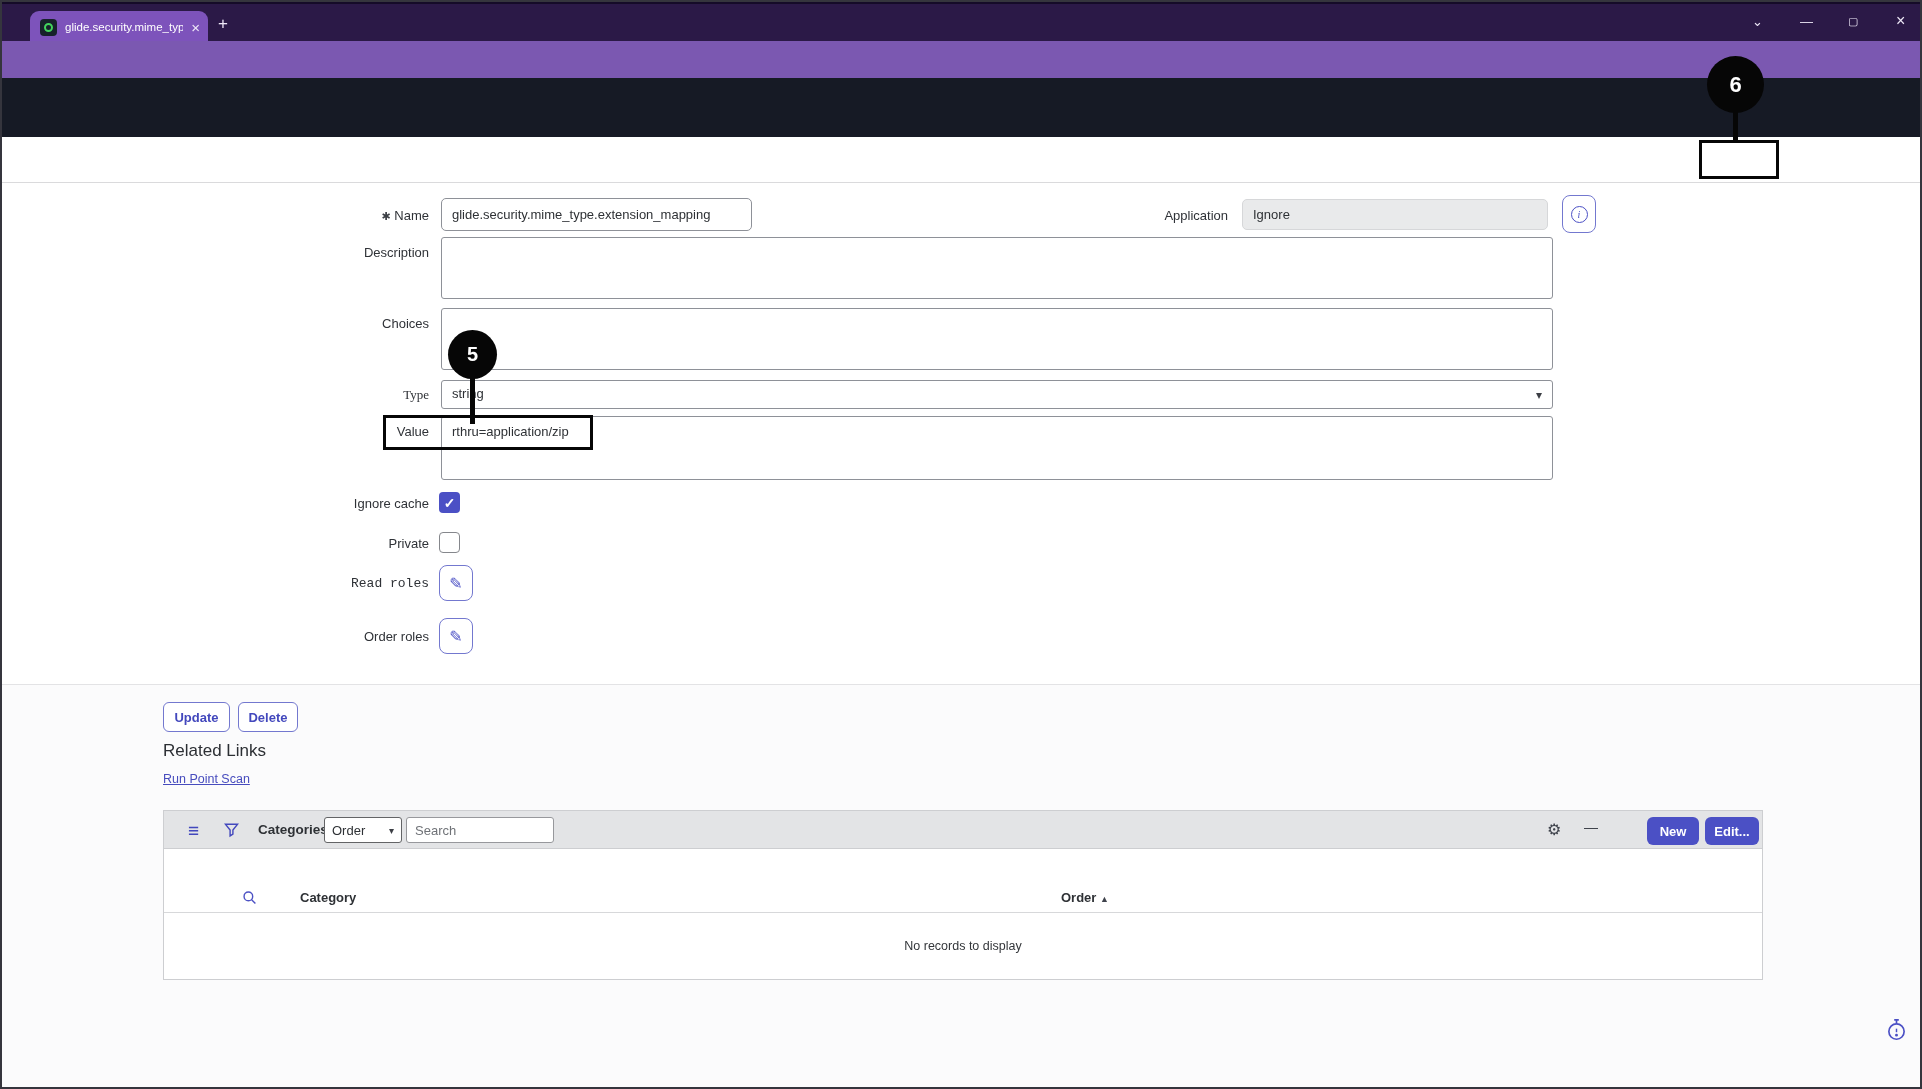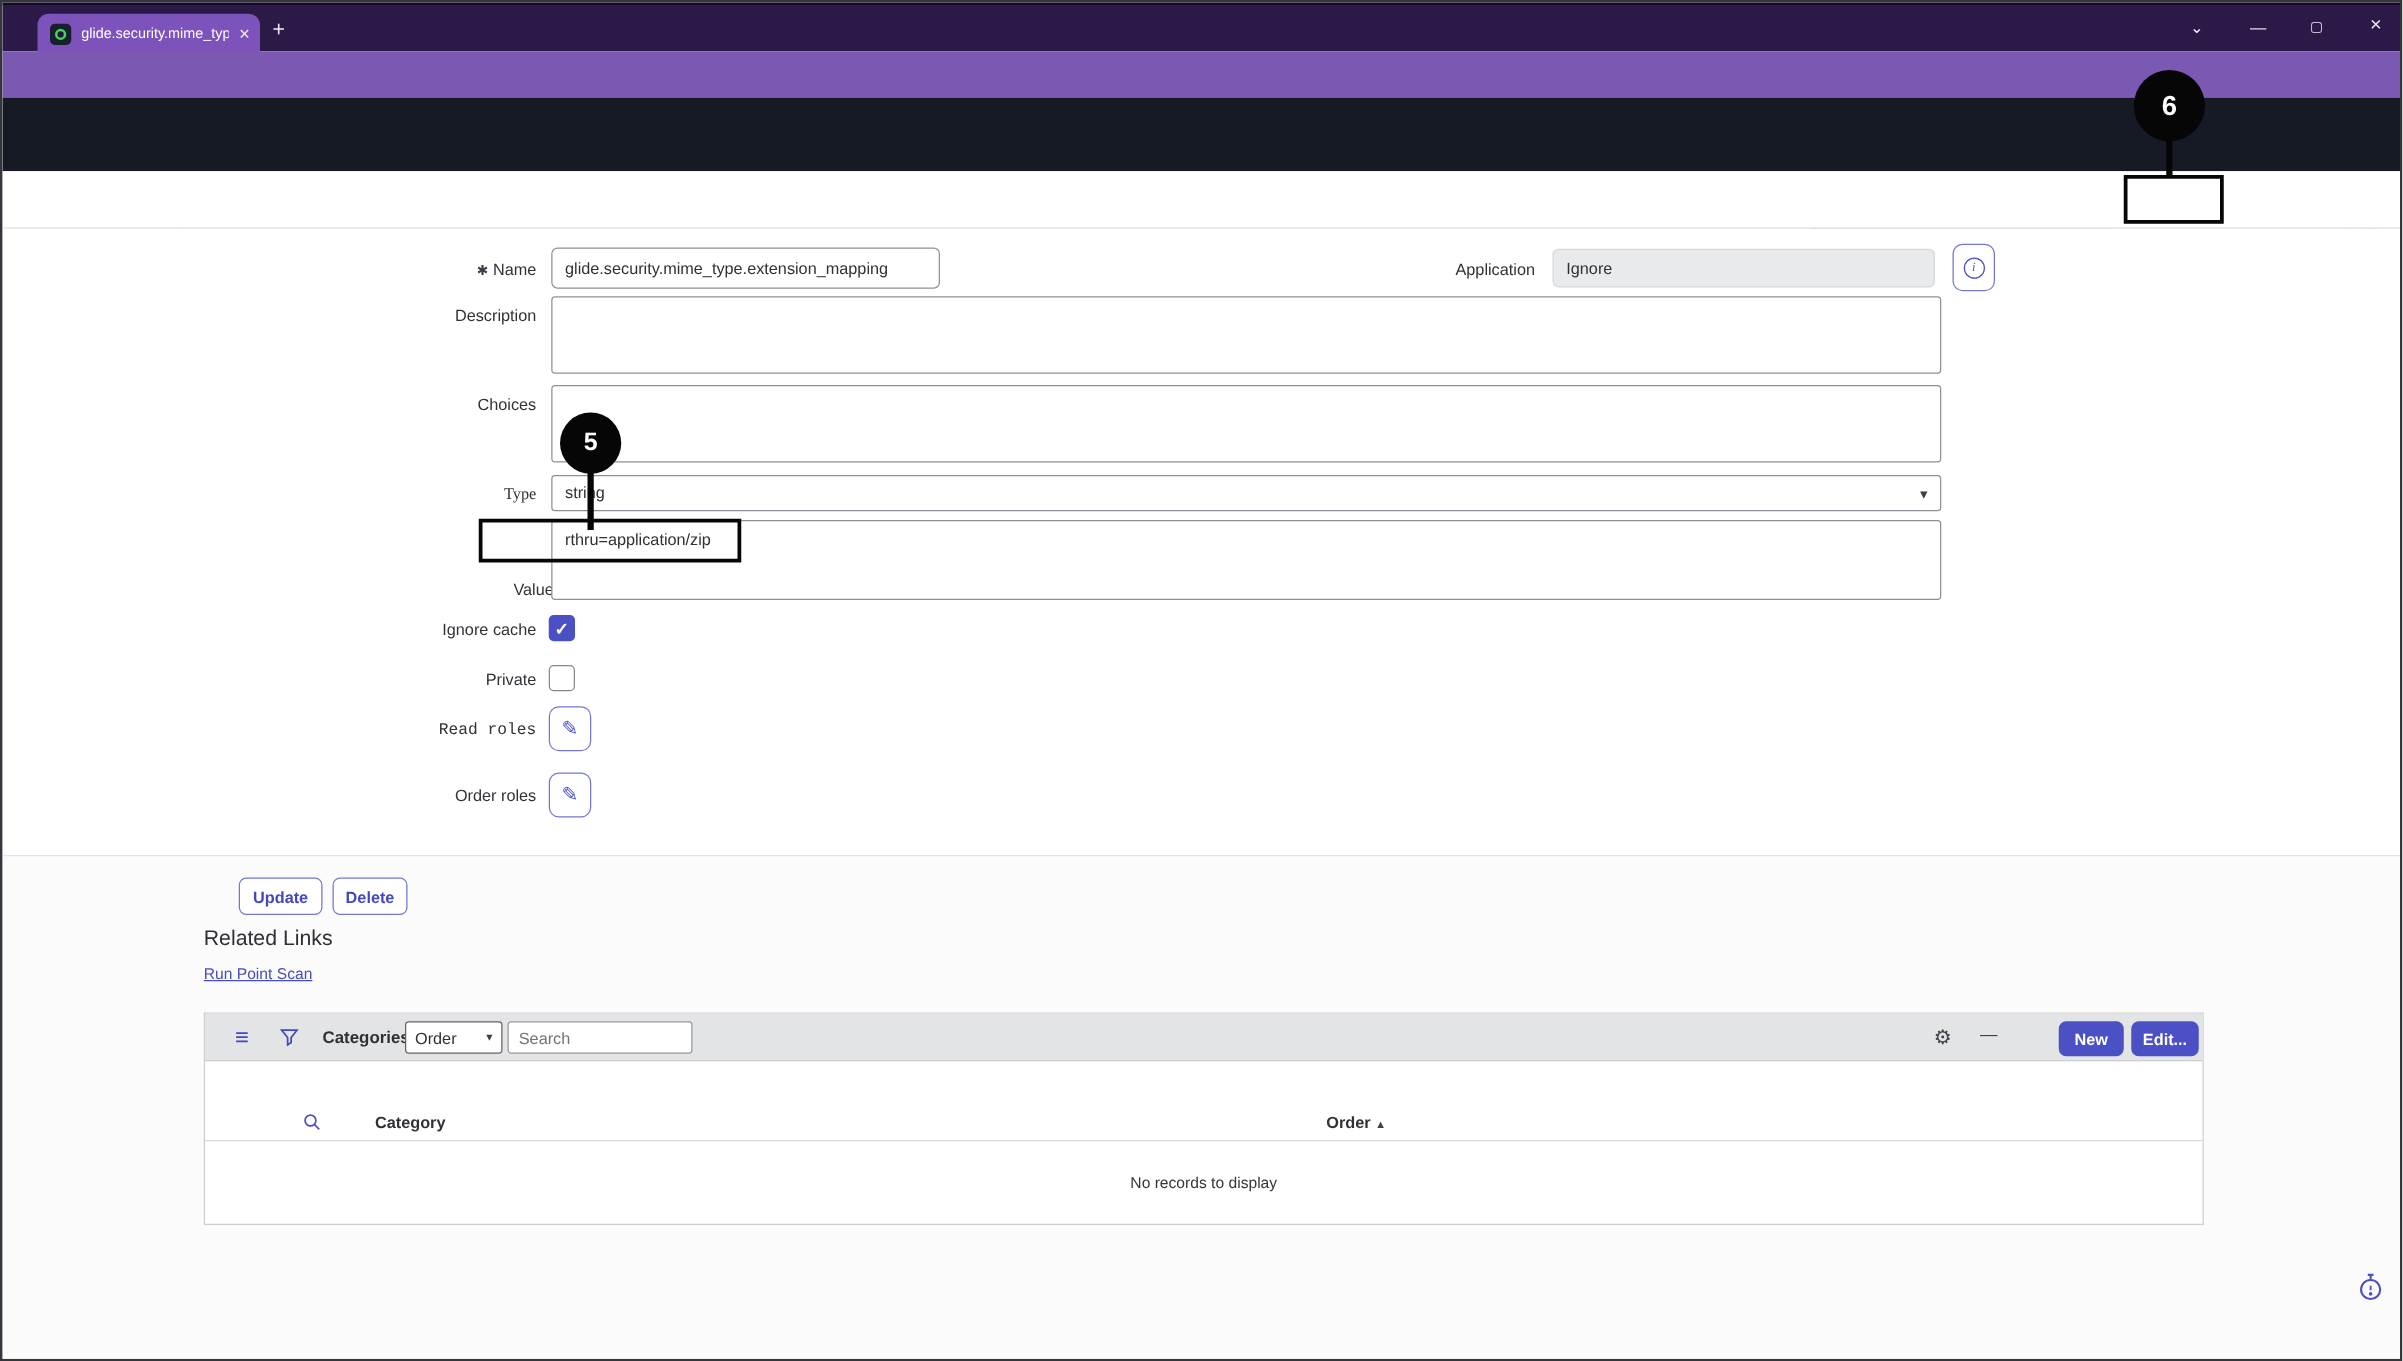--- a/index.html
+++ b/index.html
@@ -34,21 +34,21 @@
   .sndrop { left:1659px; top:95px; width:28px; height:31px; border:1px solid #474c58; border-left:none; border-radius:0 4px 4px 0; display:flex; align-items:center; justify-content:center; color:#e9ebf0; font-size:12px; background:#262b37; }
   .hicon { top:96px; width:22px; height:22px; display:flex; align-items:center; justify-content:center; }
   .helpcirc { width:18px; height:18px; border:1.3px solid #e9ebf0; border-radius:50%; color:#e9ebf0; font-size:11px; display:flex; align-items:center; justify-content:center; }
   .avatar { left:1872px; top:91px; width:30px; height:30px; border-radius:50%; background:radial-gradient(circle at 35% 30%, #e8c9a5, #a9754b 70%, #6e492b); position:absolute; }
   .avatar b { position:absolute; right:-1px; bottom:-1px; width:10px; height:10px; background:#3cb54a; border:2px solid #161a25; border-radius:50%; }
 
   
   .formheader { left:0; top:135px; width:100%; height:46px; background:#fff; border-bottom:1px solid #dadadc; }
   .backbtn { left:12px; top:141px; width:32px; height:32px; border:1.5px solid #7f83d4; border-radius:7px; color:#4b50c5; font-size:20px; display:flex; align-items:center; justify-content:center; padding-bottom:3px; background:#fff; }
   .fh-title { left:82px; top:139px; font-size:13.5px; font-weight:bold; color:#2b2e33; line-height:17px; }
-  .btn-outline { background:#fff; border:1px solid #7378cf; border-radius:6px; color:#4348bd; font-weight:bold; font-size:13.5px; display:flex; align-items:center; justify-content:center;margin-left:28px; }
+  .btn-outline { background:#fff; border:1px solid #7378cf; border-radius:6px; color:#4348bd; font-weight:bold; font-size:13.5px; display:flex; align-items:center; justify-content:center; }
   .btn-filled { background:#4b50c5; border-radius:6px; color:#fff; font-weight:bold; font-size:13px; display:flex; align-items:center; justify-content:center; }
 
   
   .lbl { font-size:13px; color:#2f3237; text-align:right; }
   .input { border:1px solid #8e9198; border-radius:5px; background:#fff; font-size:13px; color:#2e3135; display:flex; align-items:center; padding:0 10px; }
   .ta { border:1px solid #8e9198; border-radius:3px; background:#fff; font-size:13px; color:#2e3135; padding:7px 10px; }
   .ro { background:#e9eaeb; border:1px solid #d6d7d9; }
   .iconbtn { border:1.3px solid #7378cf; border-radius:8px; background:#fff; color:#4b50c5; display:flex; align-items:center; justify-content:center; }
   .cb { width:21px; height:21px; border-radius:4px; }
   .cb.checked { background:#4b50c5; color:#fff; font-size:14px; font-weight:bold; display:flex; align-items:center; justify-content:center; }
@@ -236,21 +236,21 @@
 
     <div class="abs lbl" style="left:150px; top:133px; width:277px;">Choices</div>
     <div class="abs ta" style="left:439px; top:125px; width:1112px; height:62px;"></div>
 
     <div class="abs lbl" style="left:150px; top:204px; width:277px;font-family:Liberation Serif, serif;">Type</div>
     <div class="abs ta" style="left:439px; top:197px; width:1112px; height:29px; padding:5px 10px;">
       <span>string</span>
       <span class="abs caret" style="right:10px; top:7px;">▾</span>
     </div>
 
-    <div class="abs lbl" style="left:164px; top:241px; width:277px;margin-top:40px;">Value</div>
+    <div class="abs lbl" style="left:150px; top:241px; width:277px;">Value</div>
     <div class="abs ta" style="left:439px; top:233px; width:1112px; height:64px;">rthru=application/zip</div>
 
     <div class="abs lbl" style="left:150px; top:313px; width:277px;">Ignore cache</div>
     <div class="abs cb checked" style="left:437px; top:309px;">
         <span>✓</span>
       </div>
 
     <div class="abs lbl" style="left:150px; top:353px; width:277px;">Private</div>
     <div class="abs cb empty" style="left:437px; top:349px;"></div>
 

